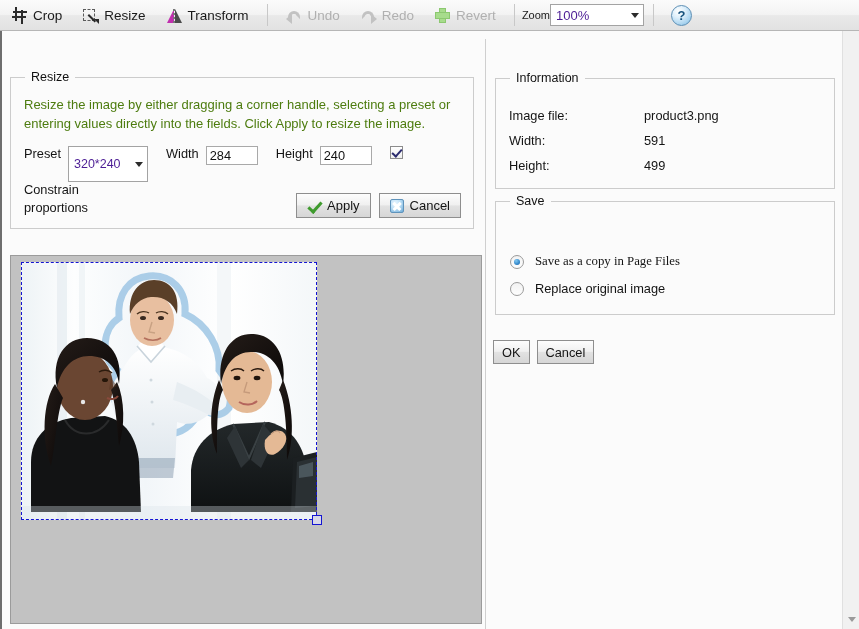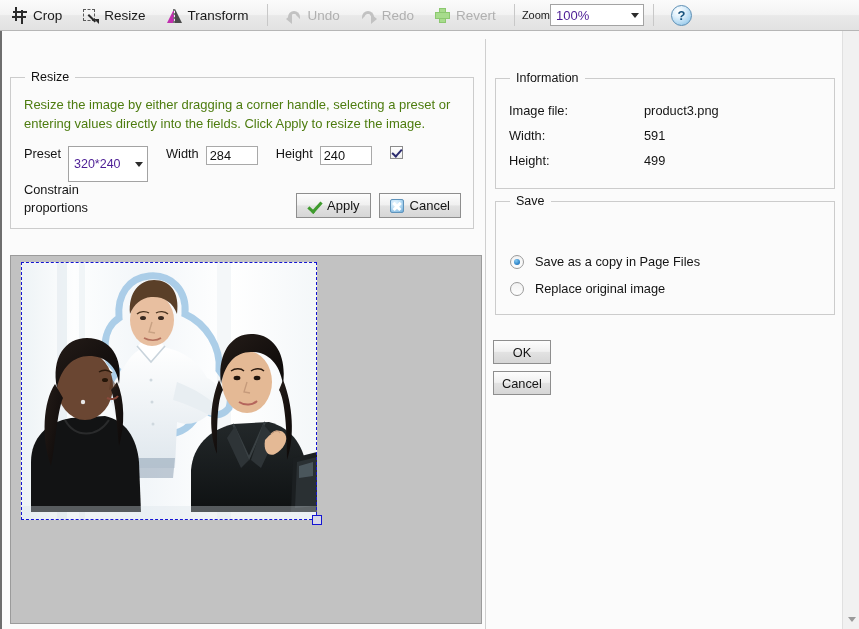--- a/index.html
+++ b/index.html
@@ -307,57 +307,57 @@
   }
   .ico-x::before, .ico-x::after {
     content:""; position:absolute; left:1px; top:5px; width:10px; height:2.5px;
     background:#ffffff;
   }
   .ico-x::before { transform: rotate(45deg); }
   .ico-x::after  { transform: rotate(-45deg); }
 
   
   .info-rows { position:absolute; left:13px; top:19px; }
-  .info-row { display:flex; height: 25px; align-items:center; font-size: 12.8px; color:#141414; }
+  .info-row { display:flex; height: 25px; align-items:flex-end; font-size: 12.8px; color:#141414; }
   .info-row .k { width: 135px; }
   .info-row .v { }
 
   
   .save-qrow {
     position: absolute; left: 13px; top: 20px;
     display:flex; align-items:center; font-size: 12.8px; color:#141414;
   }
   .save-qrow .ql { margin-right: 18px; }
   .quality-combo { width: 155px; height: 22px; font-size: 12.8px; }
   .radio-row {
     position: absolute; left: 14px;
     display:flex; align-items:center; font-size: 12.8px; color:#141414;
   }
-  #radio-copy { top: 52px; }
+  #radio-copy { top: 52px; font-family: Liberation Serif, serif; }
   #radio-replace { top: 79px; }
   .radio {
     width: 14px; height: 14px; border-radius: 50%;
     border: 1px solid #9a9a9a;
     background: linear-gradient(to bottom,#f2f2f2,#fdfdfd);
     margin-right: 11px;
     position: relative;
     box-sizing: border-box;
     cursor: default;
   }
   .radio.on::after {
     content:""; position:absolute; left:3px; top:3px; width:6px; height:6px;
     border-radius:50%;
     background: radial-gradient(circle at 35% 30%, #7fc7f2 0%, #2a7fc4 70%, #12527f 100%);
   }
 
   
   .bottom-btns {
     position: absolute;
     left: 491px; top: 309px;
-    display: flex; gap: 7px; flex-direction: column;
+    display: flex; gap: 7px;
   }
   .plainbtn {
     height: 24px; min-width: 28px;
     padding: 0 8px;
     border: 1px solid #8e8e8e;
     background: linear-gradient(to bottom,#fdfdfd 0%,#f0f0f0 47%,#e2e2e2 52%,#d6d6d6 100%);
     font-size: 12.8px; color:#151515;
     display:flex; align-items:center; justify-content:center;
     cursor: default; box-sizing: border-box;
   }

